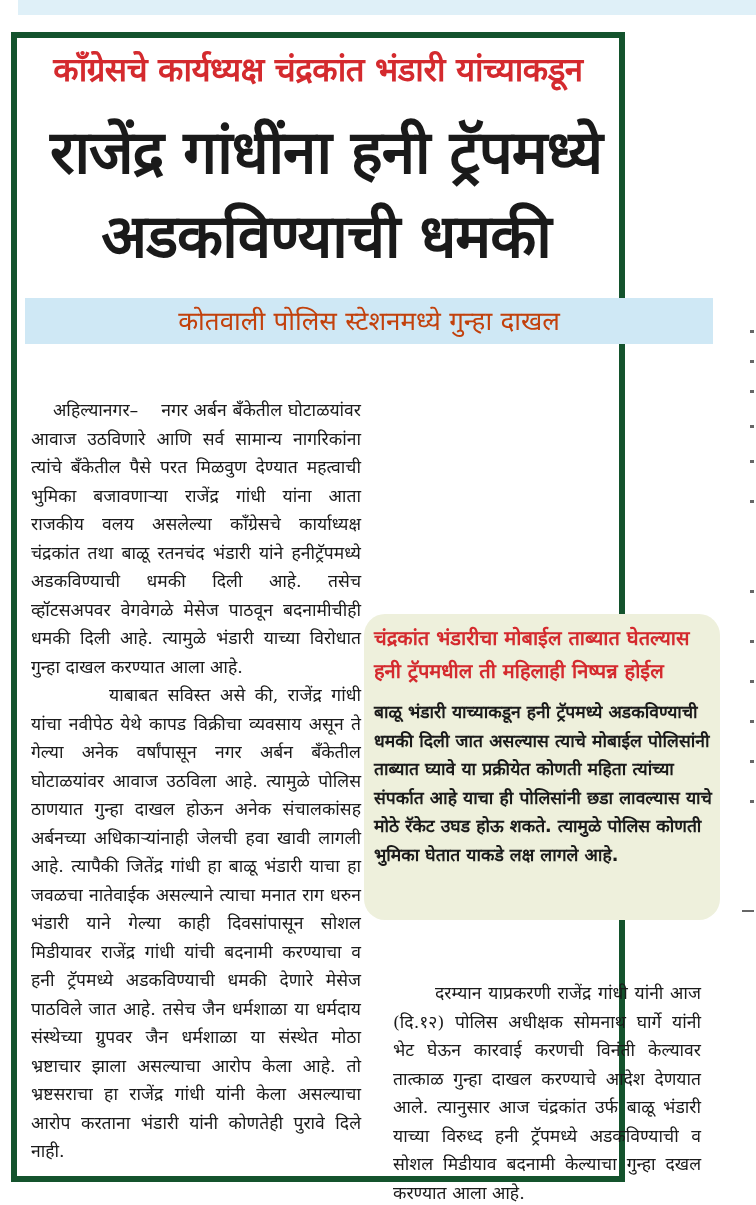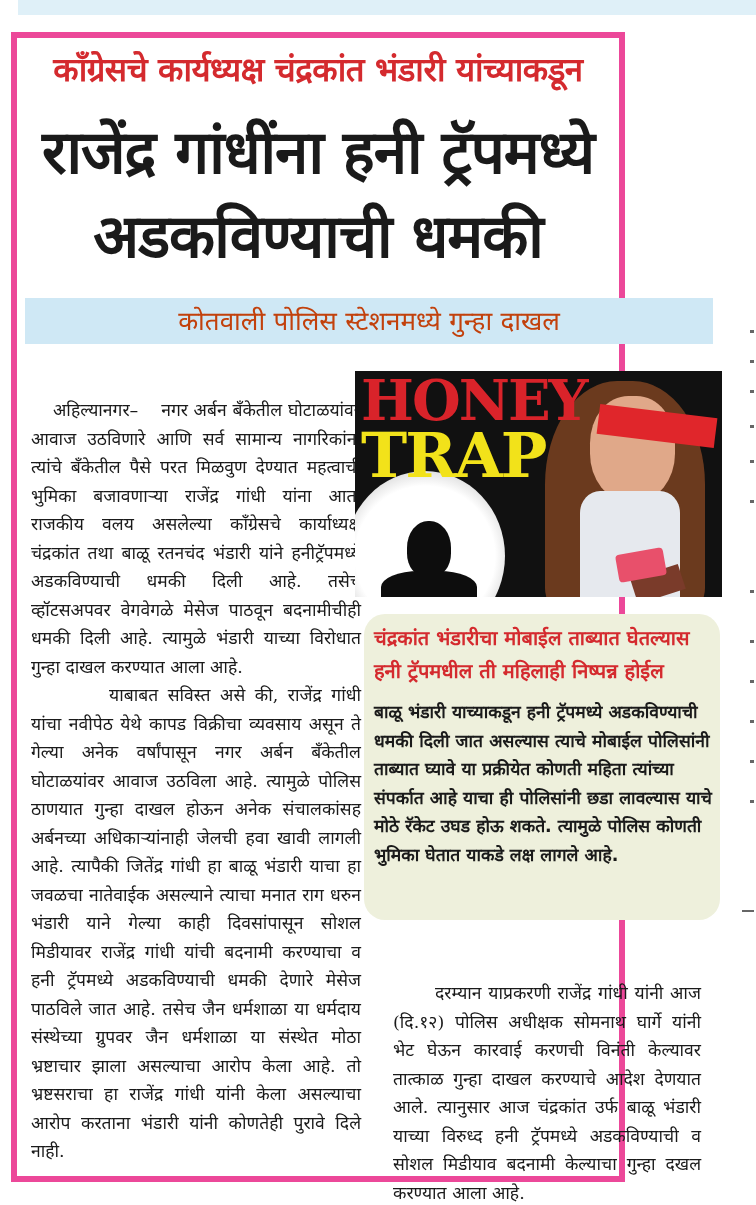--- a/index.html
+++ b/index.html
@@ -8,31 +8,32 @@
       background: #ffffff;
       font-family: "DejaVu Sans", "Liberation Sans", sans-serif;
       color: #1a1a1a;
     }
     .top-strip {
       position: absolute; left: 18px; top: 0; width: 738px; height: 15px;
       background: #dff0f8;
     }
     .frame {
       position: absolute; left: 11px; top: 32px; width: 614px; height: 1150px;
-      border: 6px solid #ec4899; box-sizing: border-box; background: #ffffff;
+      border: 6px solid #14532d; box-sizing: border-box; background: #ffffff;
     }
     .kicker {
       position: absolute; left: 0; top: 8px; width: 100%; text-align: center;
       font-size: 33px; font-weight: bold; color: #d42a2e; letter-spacing: -0.5px;
       white-space: nowrap;
     }
     .headline {
       position: absolute; left: 0; top: 72px; width: 100%; text-align: center;
       font-size: 60px; line-height: 84px; font-weight: bold; color: #1a1a1a;
       letter-spacing: -1px;
+      padding-left: 8px;
     }
     .subhead-band {
       position: absolute; left: 8px; top: 260px; width: 688px; height: 46px;
       background: #cfe8f5;
     }
     .subhead {
       position: absolute; left: 0; top: 0; width: 100%; line-height: 46px;
       text-align: center; font-size: 26px; color: #c2410c; white-space: nowrap;
     }
     .byline {
@@ -137,33 +138,20 @@
   <div class="subhead-band">
     <div class="subhead">कोतवाली पोलिस स्टेशनमध्ये गुन्हा दाखल</div>
   </div>
 
 
   <div class="col-left">
     <p><span class="dateline">अहिल्यानगर–</span>&nbsp;&nbsp;&nbsp;&nbsp;<span>नगर अर्बन बँकेतील घोटाळयांवर आवाज उठविणारे आणि सर्व सामान्य नागरिकांना त्यांचे बँकेतील पैसे परत मिळवुण देण्यात महत्वाची भुमिका बजावणाऱ्या राजेंद्र गांधी यांना आता राजकीय वलय असलेल्या काँग्रेसचे कार्याध्यक्ष चंद्रकांत तथा बाळू रतनचंद भंडारी यांने हनीट्रॅपमध्ये अडकविण्याची धमकी दिली आहे. तसेच व्हॉटसअपवर वेगवेगळे मेसेज पाठवून बदनामीचीही धमकी दिली आहे. त्यामुळे भंडारी याच्या विरोधात गुन्हा दाखल करण्यात आला आहे.</span></p>
     <p class="indent">याबाबत सविस्त असे की, राजेंद्र गांधी यांचा नवीपेठ येथे कापड विक्रीचा व्यवसाय असून ते गेल्या अनेक वर्षांपासून नगर अर्बन बँकेतील घोटाळयांवर आवाज उठविला आहे. त्यामुळे पोलिस ठाणयात गुन्हा दाखल होऊन अनेक संचालकांसह अर्बनच्या अधिकाऱ्यांनाही जेलची हवा खावी लागली आहे. त्यापैकी जितेंद्र गांधी हा बाळू भंडारी याचा हा जवळचा नातेवाईक असल्याने त्याचा मनात राग धरुन भंडारी याने गेल्या काही दिवसांपासून सोशल मिडीयावर राजेंद्र गांधी यांची बदनामी करण्याचा व हनी ट्रॅपमध्ये अडकविण्याची धमकी देणारे मेसेज पाठविले जात आहे. तसेच जैन धर्मशाळा या धर्मदाय संस्थेच्या ग्रुपवर जैन धर्मशाळा या संस्थेत मोठा भ्रष्टाचार झाला असल्याचा आरोप केला आहे. तो भ्रष्टसराचा हा राजेंद्र गांधी यांनी केला असल्याचा आरोप करताना भंडारी यांनी कोणतेही पुरावे दिले नाही.</p>
   </div>
 
-  <div class="photo">
-    <div class="spotlight"></div>
-    <div class="silhouette-head"></div>
-    <div class="silhouette-body"></div>
-    <div class="woman-hair"></div>
-    <div class="woman-face"></div>
-    <div class="woman-top"></div>
-    <div class="wallet"></div>
-    <div class="phone"></div>
-    <div class="censor-bar"></div>
-    <div class="honey">HONEY</div>
-    <div class="trap">TRAP</div>
-  </div>
 
   <div class="box">
     <div class="box-title">
       <div>चंद्रकांत भंडारीचा मोबाईल ताब्यात घेतल्यास</div>
       <div>हनी ट्रॅपमधील ती महिलाही निष्पन्न होईल</div>
     </div>
     <div class="box-body">बाळू भंडारी याच्याकडून हनी ट्रॅपमध्ये अडकविण्याची धमकी दिली जात असल्यास त्याचे मोबाईल पोलिसांनी ताब्यात घ्यावे या प्रक्रीयेत कोणती महिता त्यांच्या संपर्कात आहे याचा ही पोलिसांनी छडा लावल्यास याचे मोठे रॅकेट उघड होऊ शकते. त्यामुळे पोलिस कोणती भुमिका घेतात याकडे लक्ष लागले आहे.</div>
   </div>
 
   <div class="col-right">

